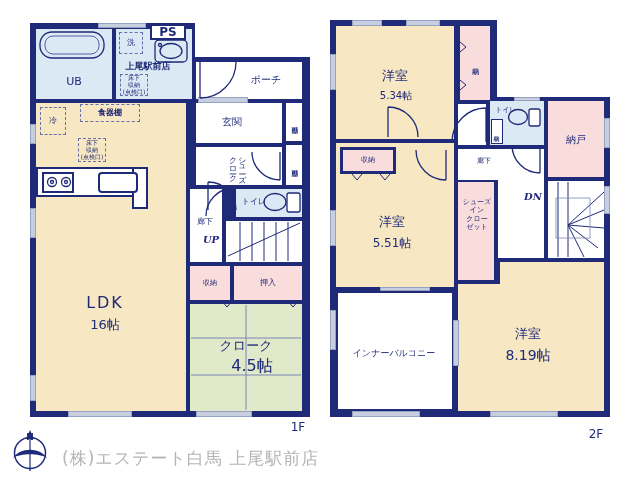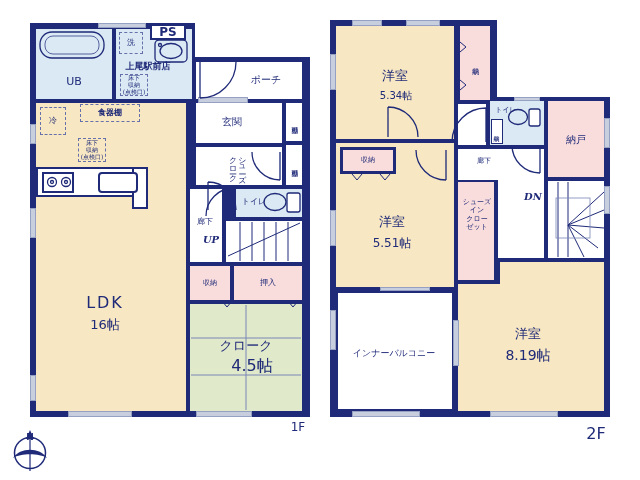--- a/index.html
+++ b/index.html
@@ -223,17 +223,18 @@
   <div class="lbl" style="left:368px;top:160px;font-size:7px;">収納</div>
   <div class="lbl" style="left:392px;top:222px;font-size:13px;">洋室</div>
   <div class="lbl" style="left:392px;top:243px;font-size:12px;">5.51帖</div>
   <div class="lbl" style="left:477px;top:214px;font-size:7px;">シューズ
 イン
 クロー
 ゼット</div>
   <div class="lbl" style="left:394px;top:353px;font-size:9px;">インナーバルコニー</div>
   <div class="lbl" style="left:528px;top:334px;font-size:13px;">洋室</div>
   <div class="lbl" style="left:528px;top:355px;font-size:14px;">8.19帖</div>
-  <div class="lbl" style="left:596px;top:434px;font-size:16px;">2F</div>
+  <div class="lbl" style="left:596px;top:434px;font-size:12px;">2F</div>
 
   <div class="lbl" style="left:30px;top:437px;font-size:9px;font-weight:bold;">N</div>
+  <div class="footer-text" style="left:62px;top:447px;">(株)エステート白馬 上尾駅前店</div>
 
 </div>
 
 </body></html>

